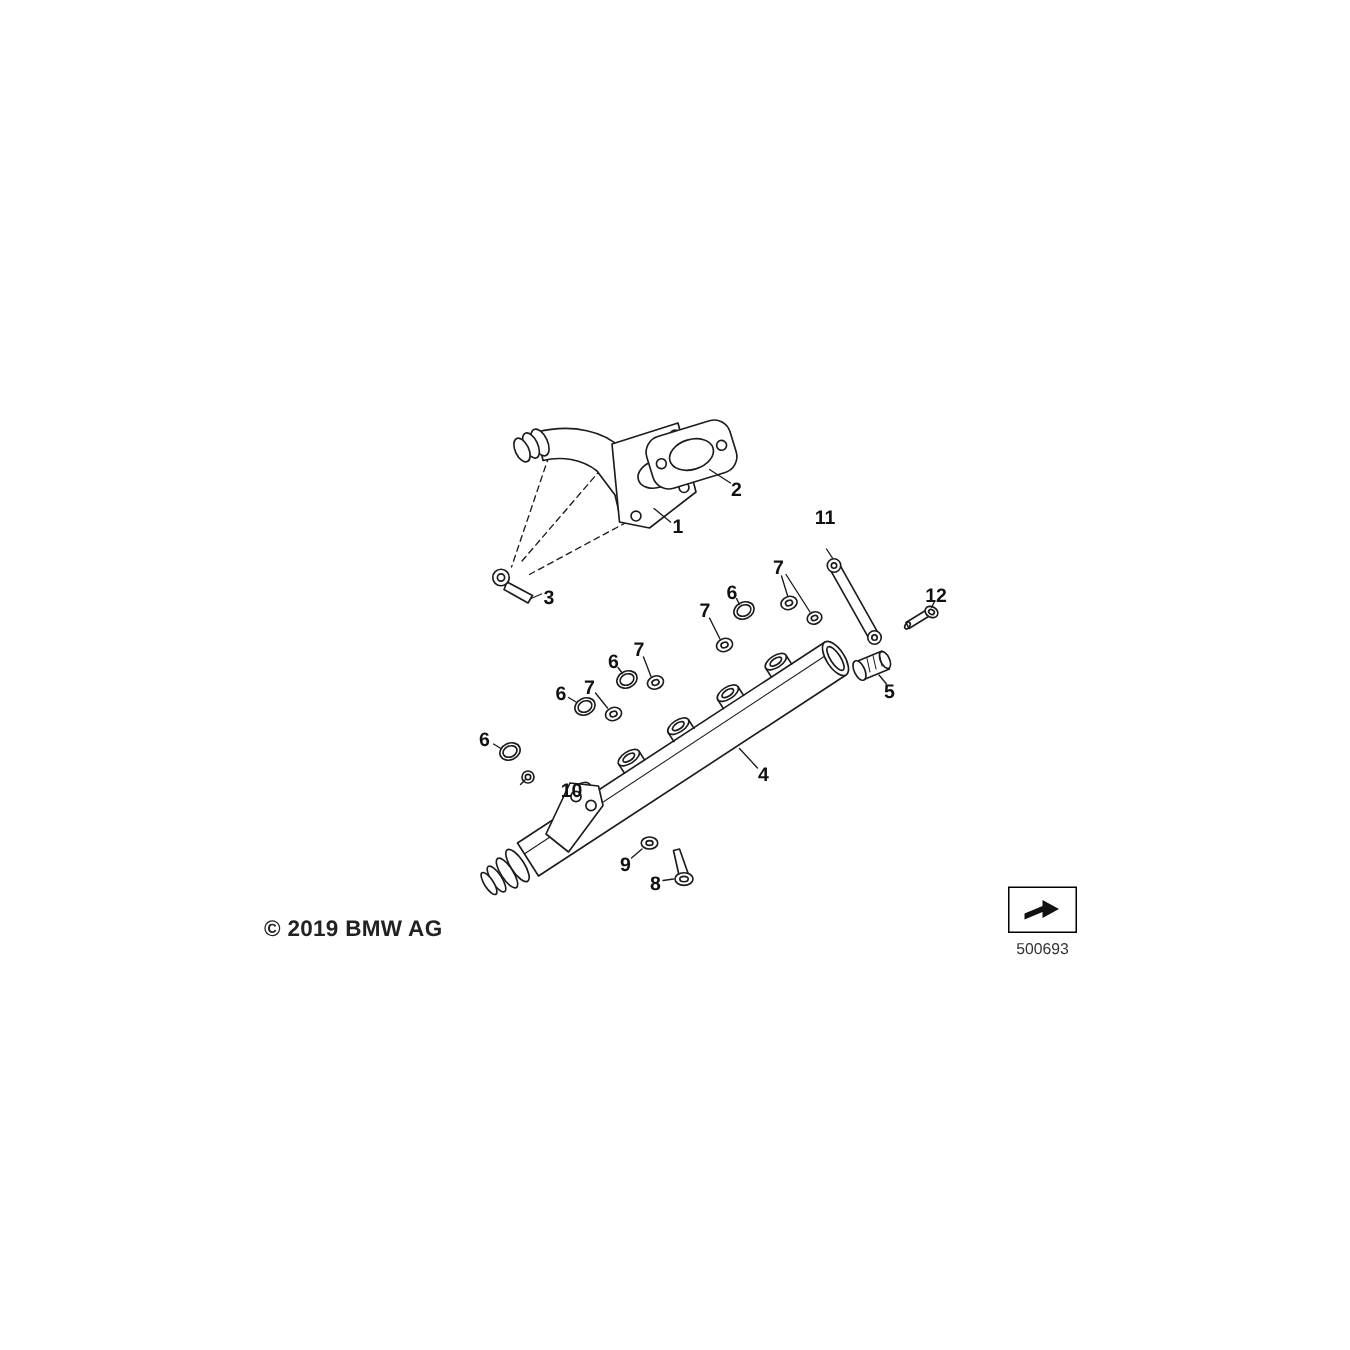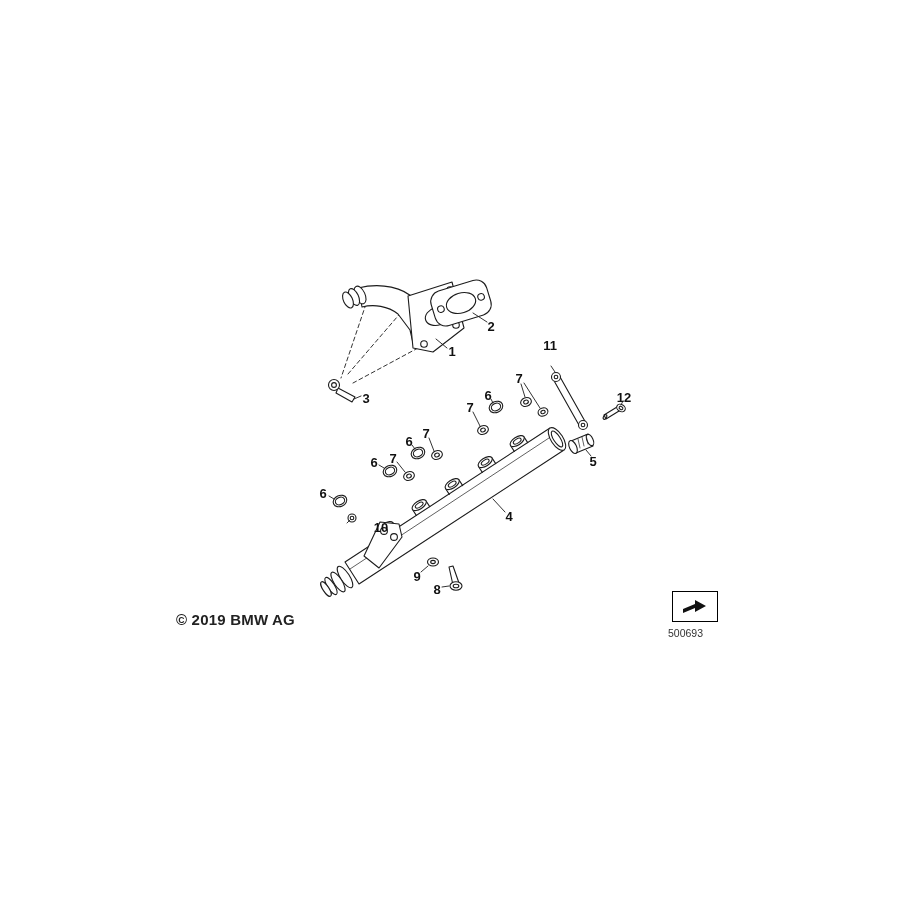--- a/index.html
+++ b/index.html
@@ -58,20 +58,21 @@
     align-items: center;
     justify-content: center;
     box-sizing: border-box;
     cursor: pointer;
   }
   .doc-number {
     position: absolute;
     left: 668px;
     top: 627px;
     width: 54px;
+    text-align: center;
     font-size: 10.5px;
     color: #333;
   }
 </style>
 </head>
 <body>
 
 <div class="stage">
 
   <svg class="art" viewBox="0 0 900 900" xmlns="http://www.w3.org/2000/svg">

